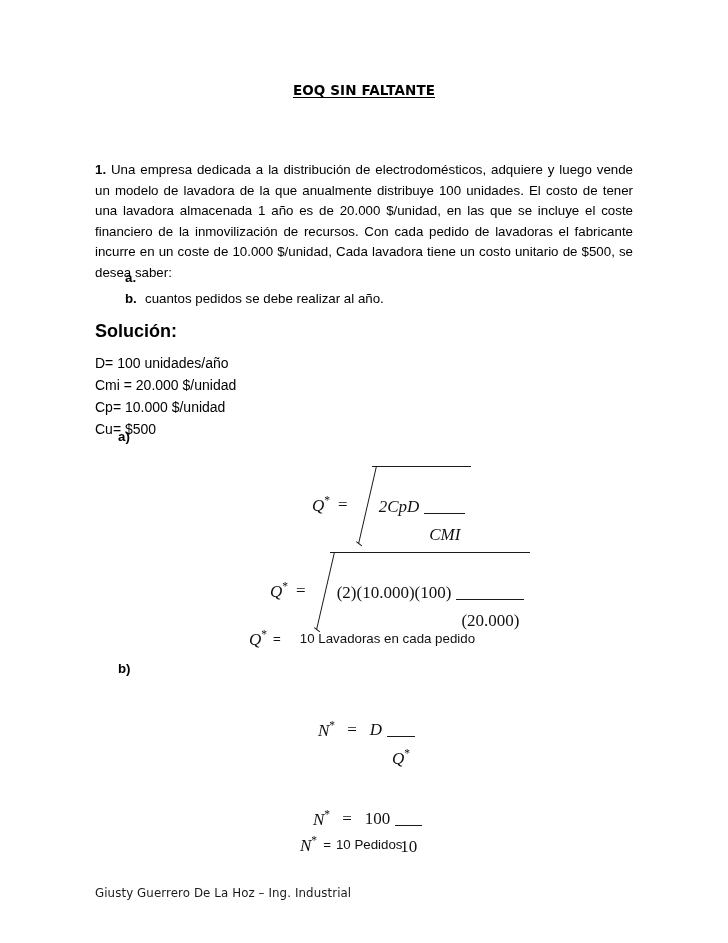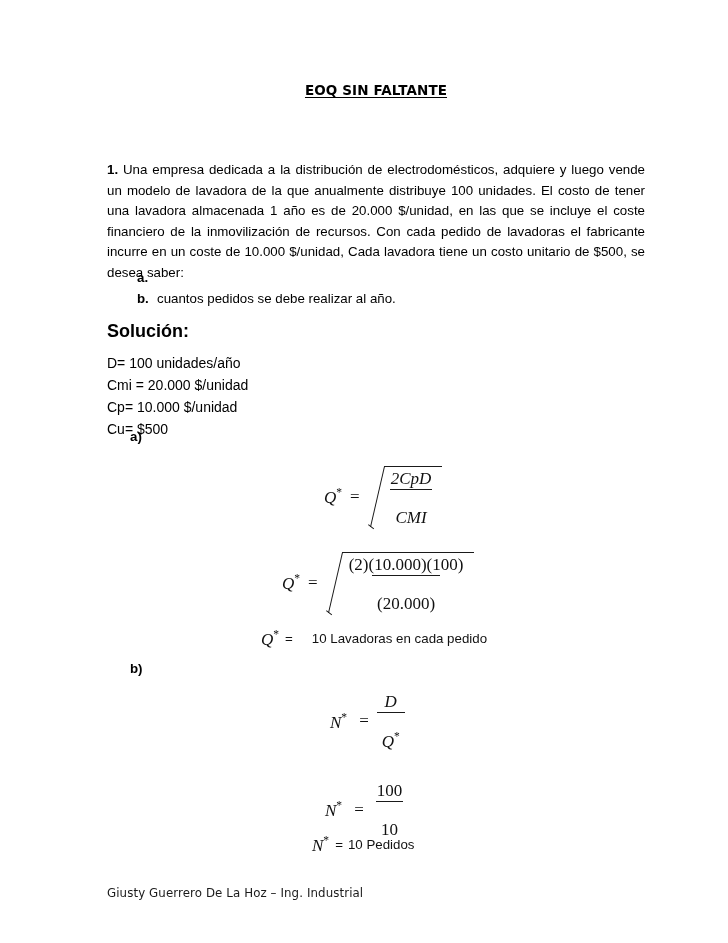--- a/index.html
+++ b/index.html
@@ -11,21 +11,21 @@
     width: 728px;
     height: 943px;
     position: relative;
     font-family: "Liberation Sans", sans-serif;
     color: #000000;
     overflow: hidden;
   }
 
   .page {
     position: absolute;
-    left: 12px; top: 0;
+    left: 0; top: 0;
     width: 598px;
     height: 943px;
     background: #ffffff;
   }
 
   
   .doc-title {
     position: absolute;
     left: 95px;
     top: 82px;
@@ -116,29 +116,29 @@
     font-size: 0.68em;
     vertical-align: super;
     font-style: normal;
     letter-spacing: 0;
   }
   .eq { font-style: normal; }
 
   
   .frac {
     display: inline-flex;
-    flex-direction: column;
     align-items: center;
     vertical-align: middle;
     line-height: 1.12;
   }
   .frac .num { padding: 0 5px 1px 5px; }
   .frac .den {
-    padding: 18px 5px 0 5px;
+    padding: 11px 5px 0 5px;
     border-top: 1.4px solid #1a1a1a;
+    margin-top: 44px;
   }
 
   
   .radical {
     display: inline-flex;
     align-items: stretch;
     vertical-align: middle;
   }
   .radical .sign {
     position: relative;

